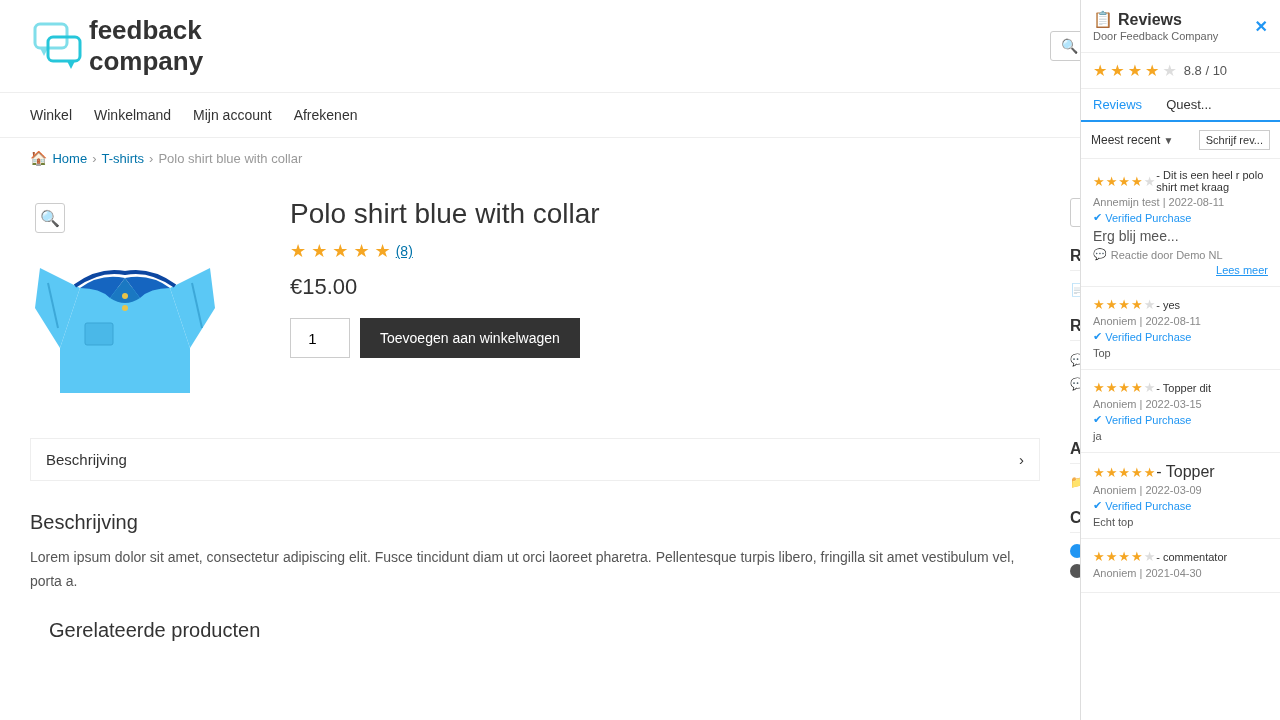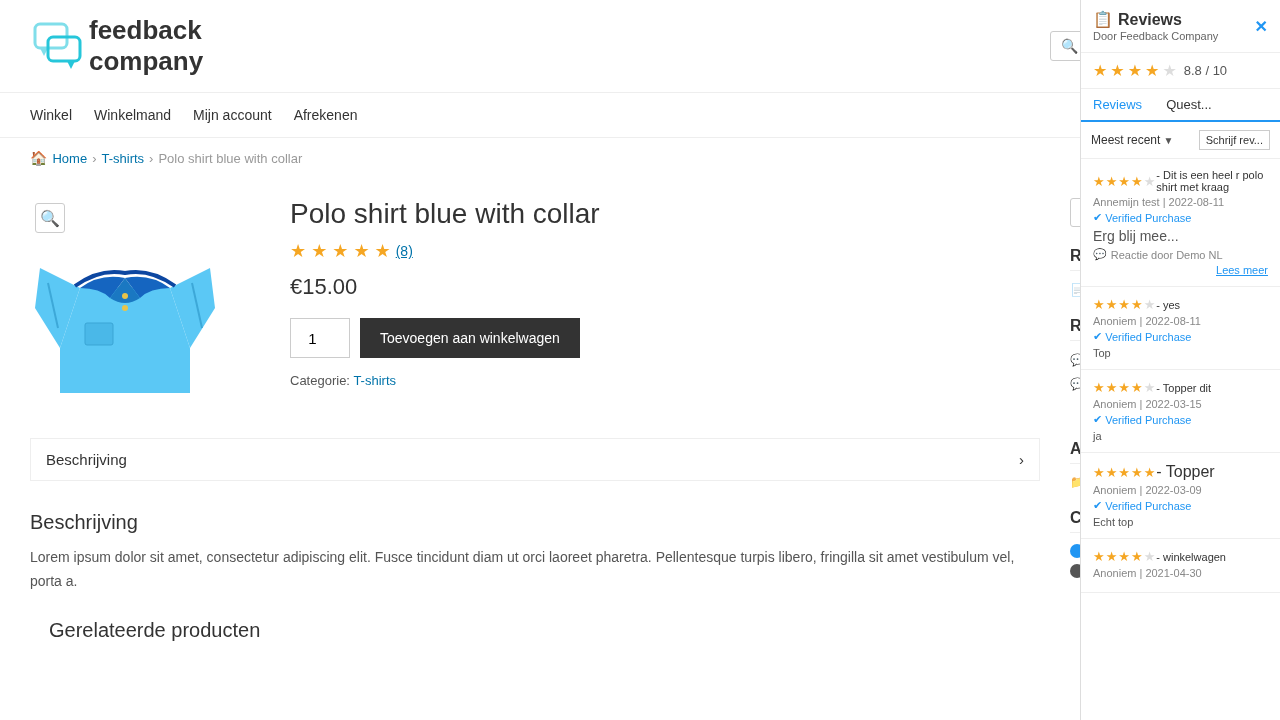--- a/index.html
+++ b/index.html
@@ -202,24 +202,20 @@
           <span class="star">★</span>
           <span class="star">★</span>
           <span class="star-half">★</span>
           <a href="#" class="review-count">(8)</a>
         </div>
         <div class="price">€15.00</div>
         <div class="add-to-cart-row">
           <input type="number" class="qty-input" value="1" min="1" style="">
           <button class="add-btn">Toevoegen aan winkelwagen</button>
         </div>
-        <div class="category-row">
-          <span>Categorie:</span>
-          <a href="#">T-shirts</a>
-        </div>
       </div>
     </div>
 
     <div class="tabs-section">
       <div class="tab-item">
         <span>Beschrijving</span>
         <span class="tab-arrow">›</span>
       </div>
     </div>
 
@@ -396,17 +392,17 @@
     <div class="review-text-body">Echt top</div>
   </div>
 
   <div class="review-card">
     <div class="review-card-stars">
       <span class="rc-star">★</span>
       <span class="rc-star">★</span>
       <span class="rc-star">★</span>
       <span class="rc-star">★</span>
       <span class="rc-star" style="color:#ddd;">★</span>
-      <span style="font-size:11px;color:#333;">- winkelwagen</span>
+      <span style="font-size:11px;color:#333;">- commentator</span>
     </div>
     <div class="review-card-meta">Anoniem | 2021-04-30</div>
   </div>
 </div>
 
 </body></html>

